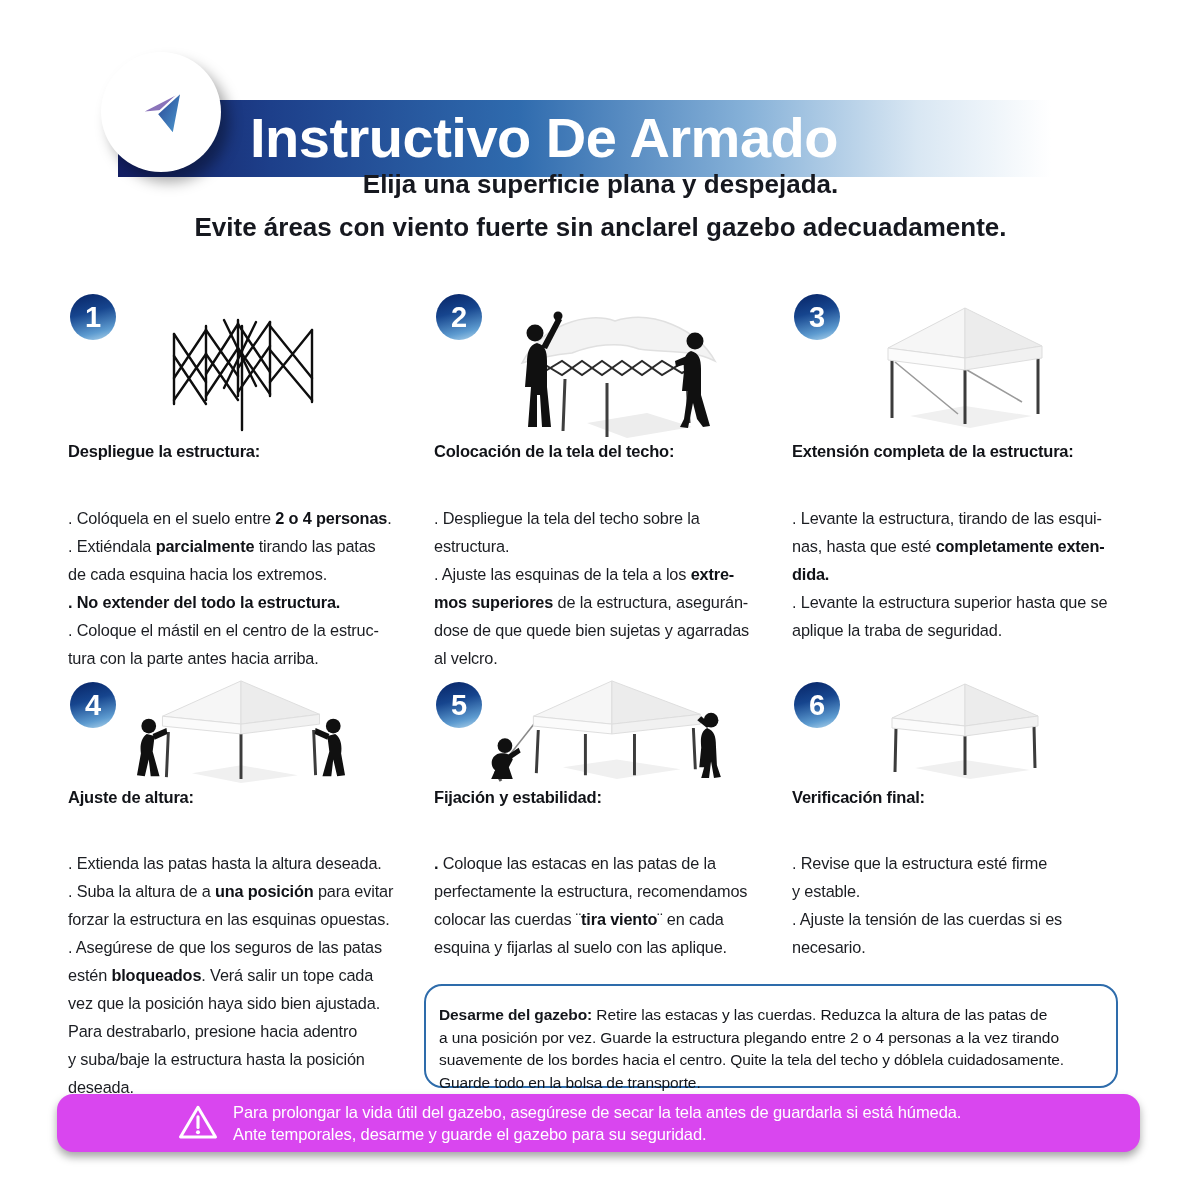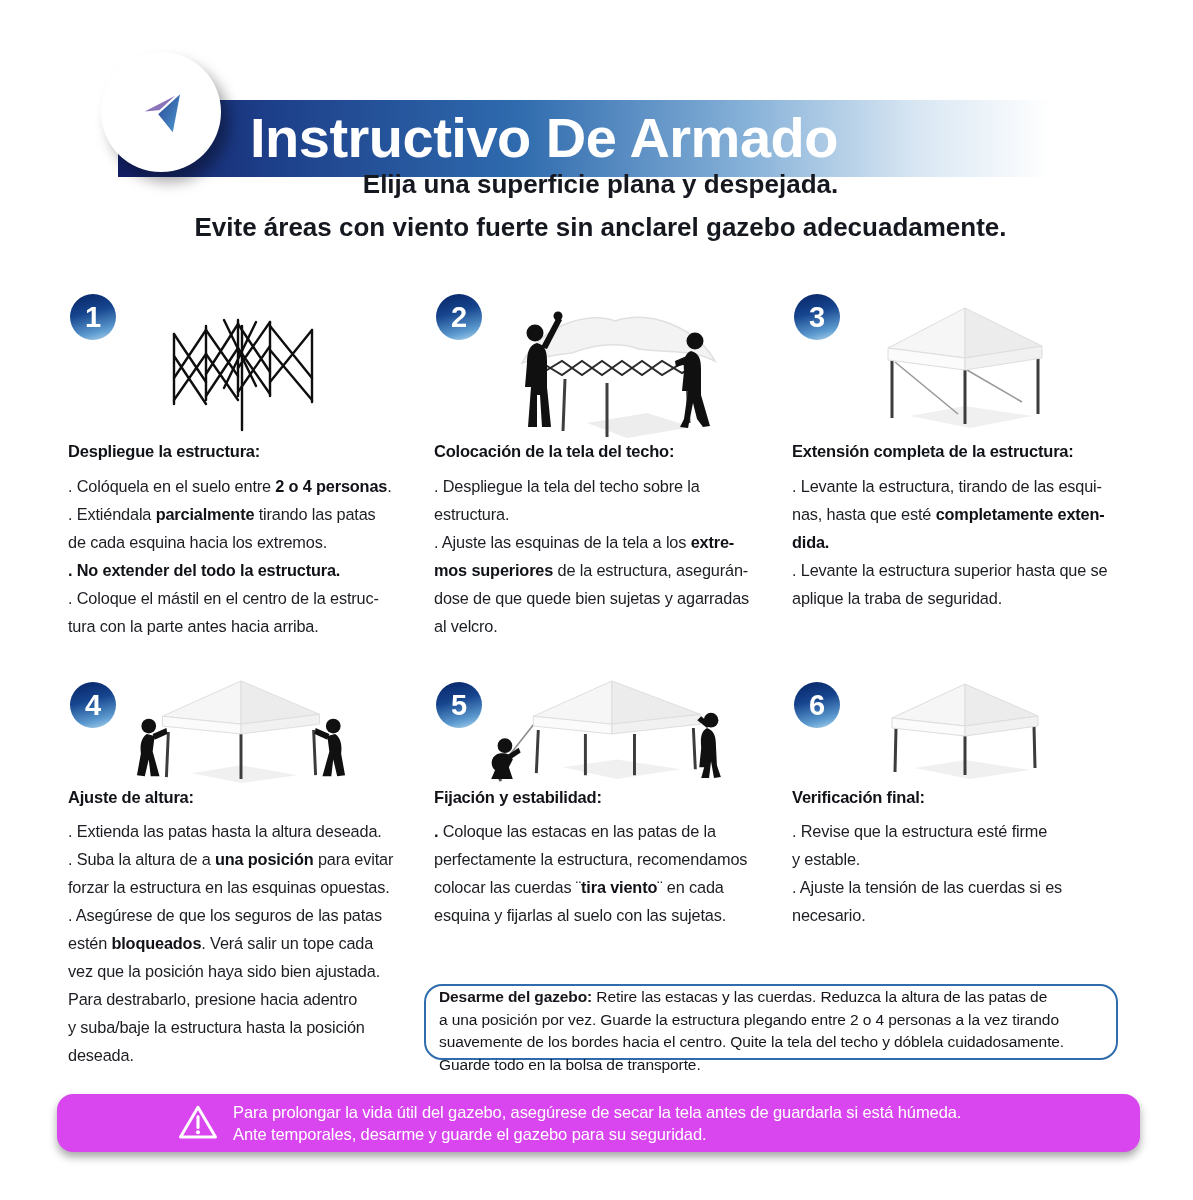--- a/index.html
+++ b/index.html
@@ -42,33 +42,33 @@
     background:linear-gradient(165deg,#0a2a6d 8%,#16458e 40%,#5d9bd0 78%,#b5d8ee 100%);
     color:#ffffff; font-size:29px; font-weight:700;
     display:flex; align-items:center; justify-content:center; z-index:2;
   }
   .illus { position:absolute; left:0; width:100%; display:flex; align-items:center; justify-content:center; }
   .r1 .illus { top:0; height:152px; }
   .r2 .illus { top:-2px; height:108px; }
   .step h3 { position:absolute; left:0; font-size:16.5px; font-weight:700; color:#111318; letter-spacing:-0.2px; white-space:nowrap; }
   .r1 h3 { top:152px; }
   .r2 h3 { top:110px; }
-  .lines { position:absolute; left:0; }
+  .lines { position:absolute; left:0;margin-top:32px; }
   .r1 .lines { top:182px; }
   .r2 .lines { top:139px; }
   .lines .line {
     font-size:16.3px; line-height:28px; letter-spacing:-0.15px;
     color:#1b1d22; white-space:nowrap;
   }
   .lines .line b { font-weight:700; color:#101217; }
   
   .disassembly {
-    position:absolute; left:424px; top:984px; width:694px; height:76px;
+    position:absolute; left:424px; top:984px; width:694px; height:104px;
     border:2px solid #2e6cab; border-radius:18px; background:#ffffff;
-    padding:0 13px;
+    padding:18px 13px;
   }
   .disassembly .line { font-size:15.5px; line-height:22.5px; letter-spacing:-0.1px; color:#14161b; white-space:nowrap; }
   .disassembly .line b { font-weight:700; }
   
   .warnbar {
     position:absolute; left:57px; top:1094px; width:1083px; height:58px;
     background:#d946ef; border-radius:16px;
     box-shadow:0 5px 8px rgba(0,0,0,0.35);
     display:flex; align-items:center;
   }
@@ -243,21 +243,21 @@
       </svg>
     </div>
     <div class="badge">
         <span>5</span>
       </div>
     <h3>Fijación y estabilidad:</h3>
     <div class="lines">
         <div class="line"><b>.</b><span> Coloque las estacas en las patas de la</span></div>
         <div class="line"><span>perfectamente la estructura, recomendamos</span></div>
         <div class="line"><span>colocar las cuerdas ¨</span><b>tira viento</b><span>¨ en cada</span></div>
-        <div class="line"><span>esquina y fijarlas al suelo con las sujetas.</span></div>
+        <div class="line"><span>esquina y fijarlas al suelo con las aplique.</span></div>
       </div>
   </section>
 
   <section class="step r2 s6">
     <div class="illus">
       <svg width="190" height="100" viewBox="0 0 190 100">
         <polygon points="45,88 95,80 160,90 100,99" fill="#f0f0f0"></polygon>
         <path d="M26 48 L25 92 M95 56 L95 95 M164 46 L165 88" stroke="#3c3c3c" stroke-width="3" fill="none"></path>
         <polygon points="95,4 22,38 95,46" fill="#f6f6f6" stroke="#dddddd"></polygon>
         <polygon points="95,4 168,36 95,46" fill="#ececec" stroke="#dddddd"></polygon>

